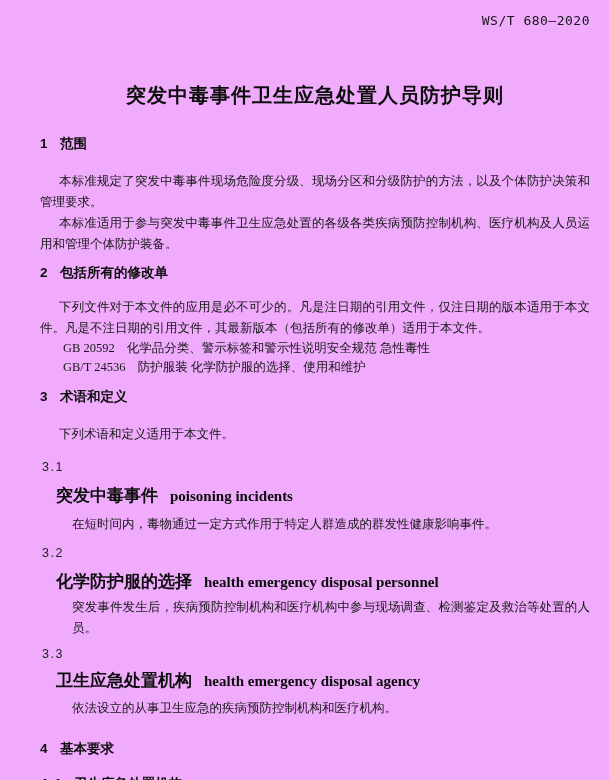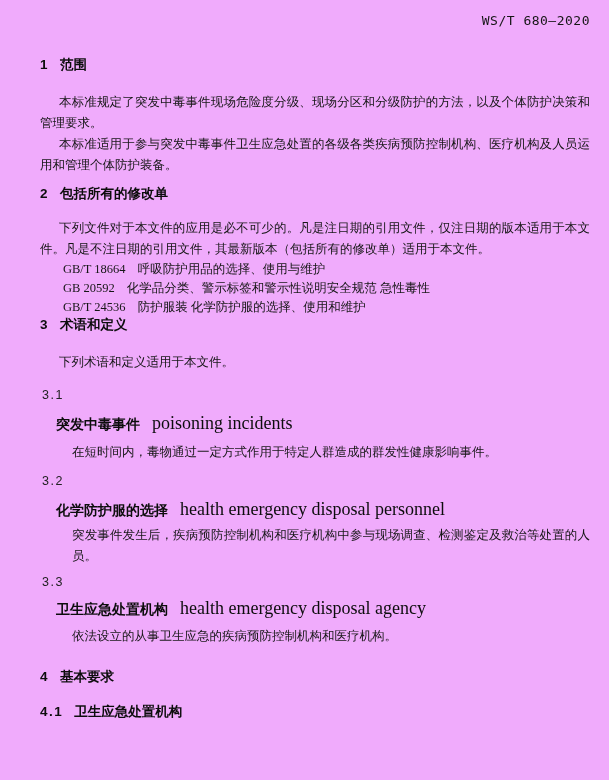--- a/index.html
+++ b/index.html
@@ -44,21 +44,21 @@
     font-family: "Liberation Sans", "DejaVu Sans", sans-serif;
     font-weight: bold;
     font-size: 13.5px;
     line-height: 15px;
     color: #0d0d0d;
   }
   .sec-heading .sec-num { margin-right: 11px; letter-spacing: 1.5px; }
 
   .mt-h1  { margin-top: 29px; }
   .mt-h2  { margin-top: 10px; }
-  .mt-h3  { }
+  .mt-h3  { margin-top: 12px; }
   .mt-h4  { margin-top: 22px; }
   .mt-h41 { margin-top: 20px; }
 
   
   .body-para {
     line-height: 21px;
     text-align: justify;
     text-indent: 19px;
     color: #161616;
   }
@@ -84,28 +84,28 @@
     color: #222222;
     margin-left: 2px;
   }
   .term-line {
     line-height: 21px;
     margin-left: 16px;
   }
   .term-line .term-zh {
     font-family: Liberation Serif, serif;
     font-weight: bold;
-    font-size: 14px;
+    font-size: 17px;
     color: #0d0d0d;
     margin-right: 12px;
   }
   .term-line .term-en {
     font-family: "Liberation Serif", "DejaVu Serif", serif;
-    font-weight: normal;
-    font-size: 18px;
+    font-weight: bold;
+    font-size: 15px;
     color: #0d0d0d;
   }
   .def-line {
     line-height: 21px;
     margin-left: 32px;
     text-align: justify;
     color: #161616;
   }
 
   .mt-n31 { margin-top: 12px; }
@@ -118,35 +118,33 @@
   .mt-t3  { margin-top: 5px; }
   .mt-d3  { margin-top: 5px; }
 </style>
 </head>
 <body>
 
 <div class="page">
 
   <div class="doc-code">WS/T 680—2020</div>
 
+  <h1 class="doc-title">突发中毒事件卫生应急处置人员防护导则</h1>
 
   <div class="sec-heading mt-h1">
     <span class="sec-num">1</span><span class="sec-label">范围</span>
   </div>
   <p class="body-para mt-p1">本标准规定了突发中毒事件现场危险度分级、现场分区和分级防护的方法，以及个体防护决策和管理要求。</p>
   <p class="body-para">本标准适用于参与突发中毒事件卫生应急处置的各级各类疾病预防控制机构、医疗机构及人员运用和管理个体防护装备。</p>
 
   <div class="sec-heading mt-h2">
     <span class="sec-num">2</span><span class="sec-label">包括所有的修改单</span>
   </div>
   <p class="body-para mt-p3">下列文件对于本文件的应用是必不可少的。凡是注日期的引用文件，仅注日期的版本适用于本文件。凡是不注日期的引用文件，其最新版本（包括所有的修改单）适用于本文件。</p>
   <ul class="ref-list">
-    <li class="ref-item">
-      <span class="ref-code">GB/T 18664</span><span class="ref-title">呼吸防护用品的选择、使用与维护</span>
-    </li>
     <li class="ref-item">
       <span class="ref-code">GB 20592</span><span class="ref-title">化学品分类、警示标签和警示性说明安全规范 急性毒性</span>
     </li>
     <li class="ref-item">
       <span class="ref-code">GB/T 24536</span><span class="ref-title">防护服装 化学防护服的选择、使用和维护</span>
     </li>
   </ul>
 
   <div class="sec-heading mt-h3">
     <span class="sec-num">3</span><span class="sec-label">术语和定义</span>

